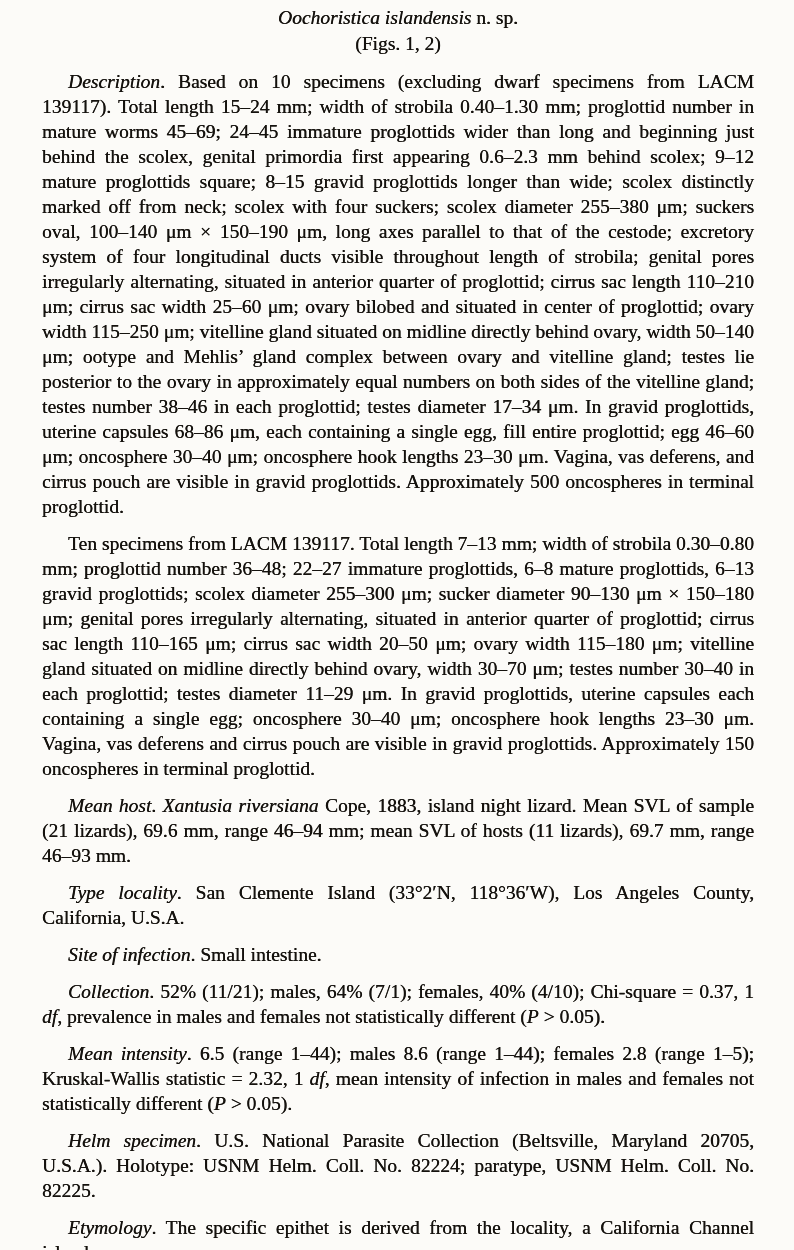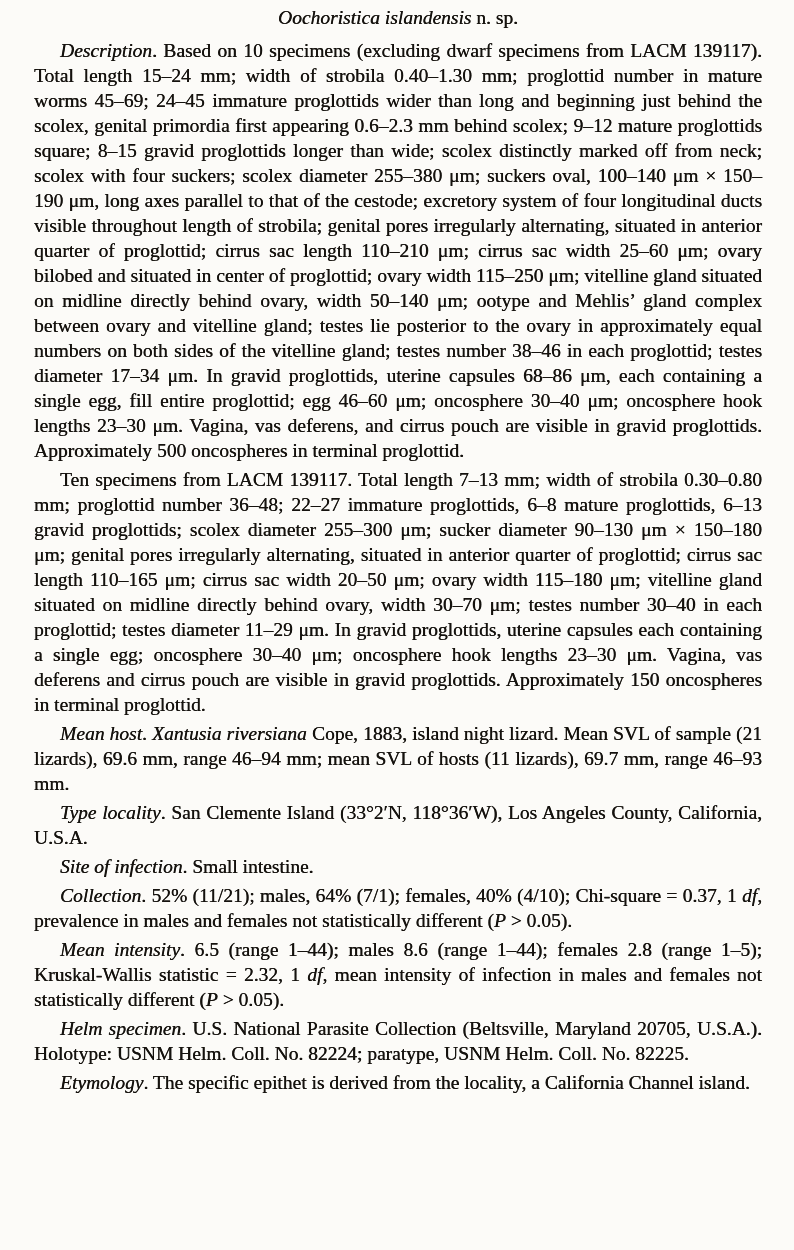--- a/index.html
+++ b/index.html
@@ -11,30 +11,31 @@
     color: #15120e;
     font-family: "Liberation Serif", "DejaVu Serif", serif;
     font-size: 19.5px;
     line-height: 25px;
     padding: 5px 28px 0 30px;
     overflow: hidden;
     text-shadow: 0.3px 0 0 currentColor;
   }
   .title-block { text-align: center; margin-bottom: 7px; }
   .title-line { line-height: 26px; }
-  .para { margin: 4px; text-align: justify; text-indent: 26px; }
+  .para { margin: 12px; text-align: justify; text-indent: 26px; }
   .it { font-style: italic; }
 </style>
 </head>
 <body>
 
 <div class="page">
 
   <div class="title-block">
     <div class="title-line"><span class="it">Oochoristica islandensis</span><span> n. sp.</span></div>
+    <div class="title-line">(Figs. 1, 2)</div>
   </div>
 
   <p class="para"><span class="it">Description</span><span>. Based on 10 specimens (excluding dwarf specimens from LACM 139117). Total length 15–24 mm; width of strobila 0.40–1.30 mm; proglottid number in mature worms 45–69; 24–45 immature proglottids wider than long and beginning just behind the scolex, genital primordia first appearing 0.6–2.3 mm behind scolex; 9–12 mature proglottids square; 8–15 gravid proglottids longer than wide; scolex distinctly marked off from neck; scolex with four suckers; scolex diameter 255–380 μm; suckers oval, 100–140 μm × 150–190 μm, long axes parallel to that of the cestode; excretory system of four longitudinal ducts visible throughout length of strobila; genital pores irregularly alternating, situated in anterior quarter of proglottid; cirrus sac length 110–210 μm; cirrus sac width 25–60 μm; ovary bilobed and situated in center of proglottid; ovary width 115–250 μm; vitelline gland situated on midline directly behind ovary, width 50–140 μm; ootype and Mehlis’ gland complex between ovary and vitelline gland; testes lie posterior to the ovary in approximately equal numbers on both sides of the vitelline gland; testes number 38–46 in each proglottid; testes diameter 17–34 μm. In gravid proglottids, uterine capsules 68–86 μm, each containing a single egg, fill entire proglottid; egg 46–60 μm; oncosphere 30–40 μm; oncosphere hook lengths 23–30 μm. Vagina, vas deferens, and cirrus pouch are visible in gravid proglottids. Approximately 500 oncospheres in terminal proglottid.</span></p>
 
   <p class="para"><span>Ten specimens from LACM 139117. Total length 7–13 mm; width of strobila 0.30–0.80 mm; proglottid number 36–48; 22–27 immature proglottids, 6–8 mature proglottids, 6–13 gravid proglottids; scolex diameter 255–300 μm; sucker diameter 90–130 μm × 150–180 μm; genital pores irregularly alternating, situated in anterior quarter of proglottid; cirrus sac length 110–165 μm; cirrus sac width 20–50 μm; ovary width 115–180 μm; vitelline gland situated on midline directly behind ovary, width 30–70 μm; testes number 30–40 in each proglottid; testes diameter 11–29 μm. In gravid proglottids, uterine capsules each containing a single egg; oncosphere 30–40 μm; oncosphere hook lengths 23–30 μm. Vagina, vas deferens and cirrus pouch are visible in gravid proglottids. Approximately 150 oncospheres in terminal proglottid.</span></p>
 
   <p class="para"><span class="it">Mean host</span><span>. </span><span class="it">Xantusia riversiana</span><span> Cope, 1883, island night lizard. Mean SVL of sample (21 lizards), 69.6 mm, range 46–94 mm; mean SVL of hosts (11 lizards), 69.7 mm, range 46–93 mm.</span></p>
 
   <p class="para"><span class="it">Type locality</span><span>. San Clemente Island (33°2′N, 118°36′W), Los Angeles County, California, U.S.A.</span></p>
 

